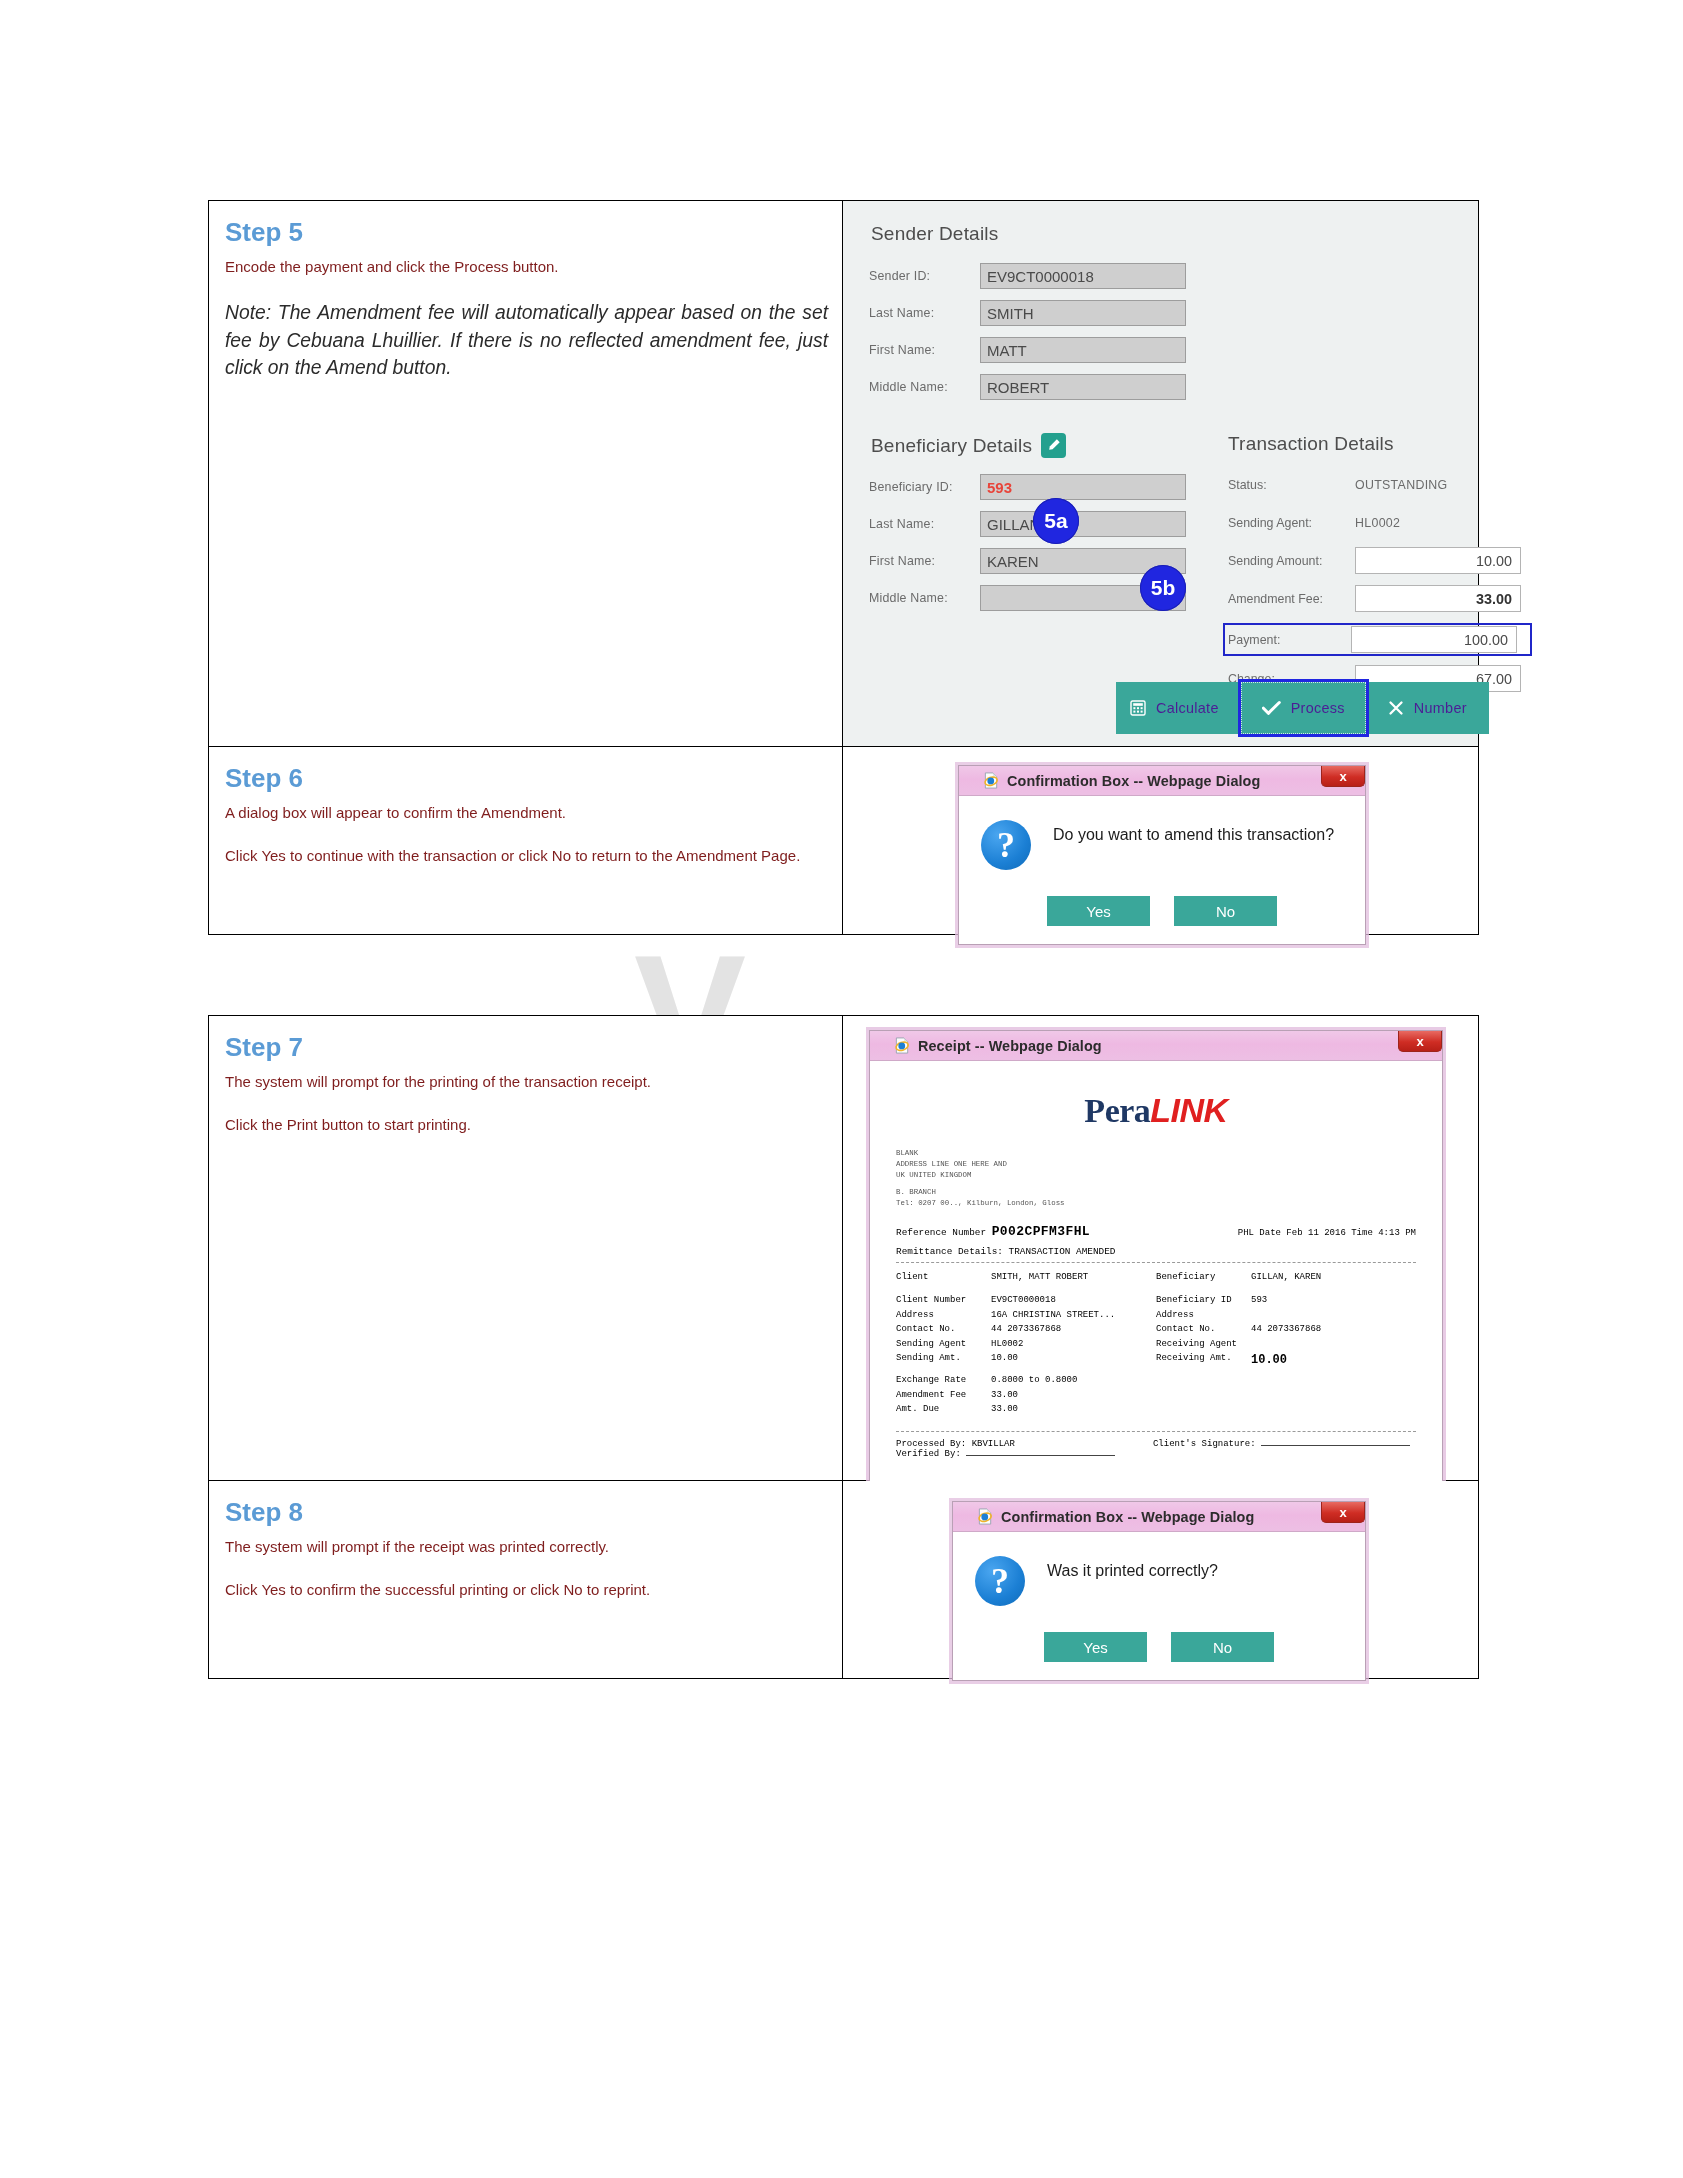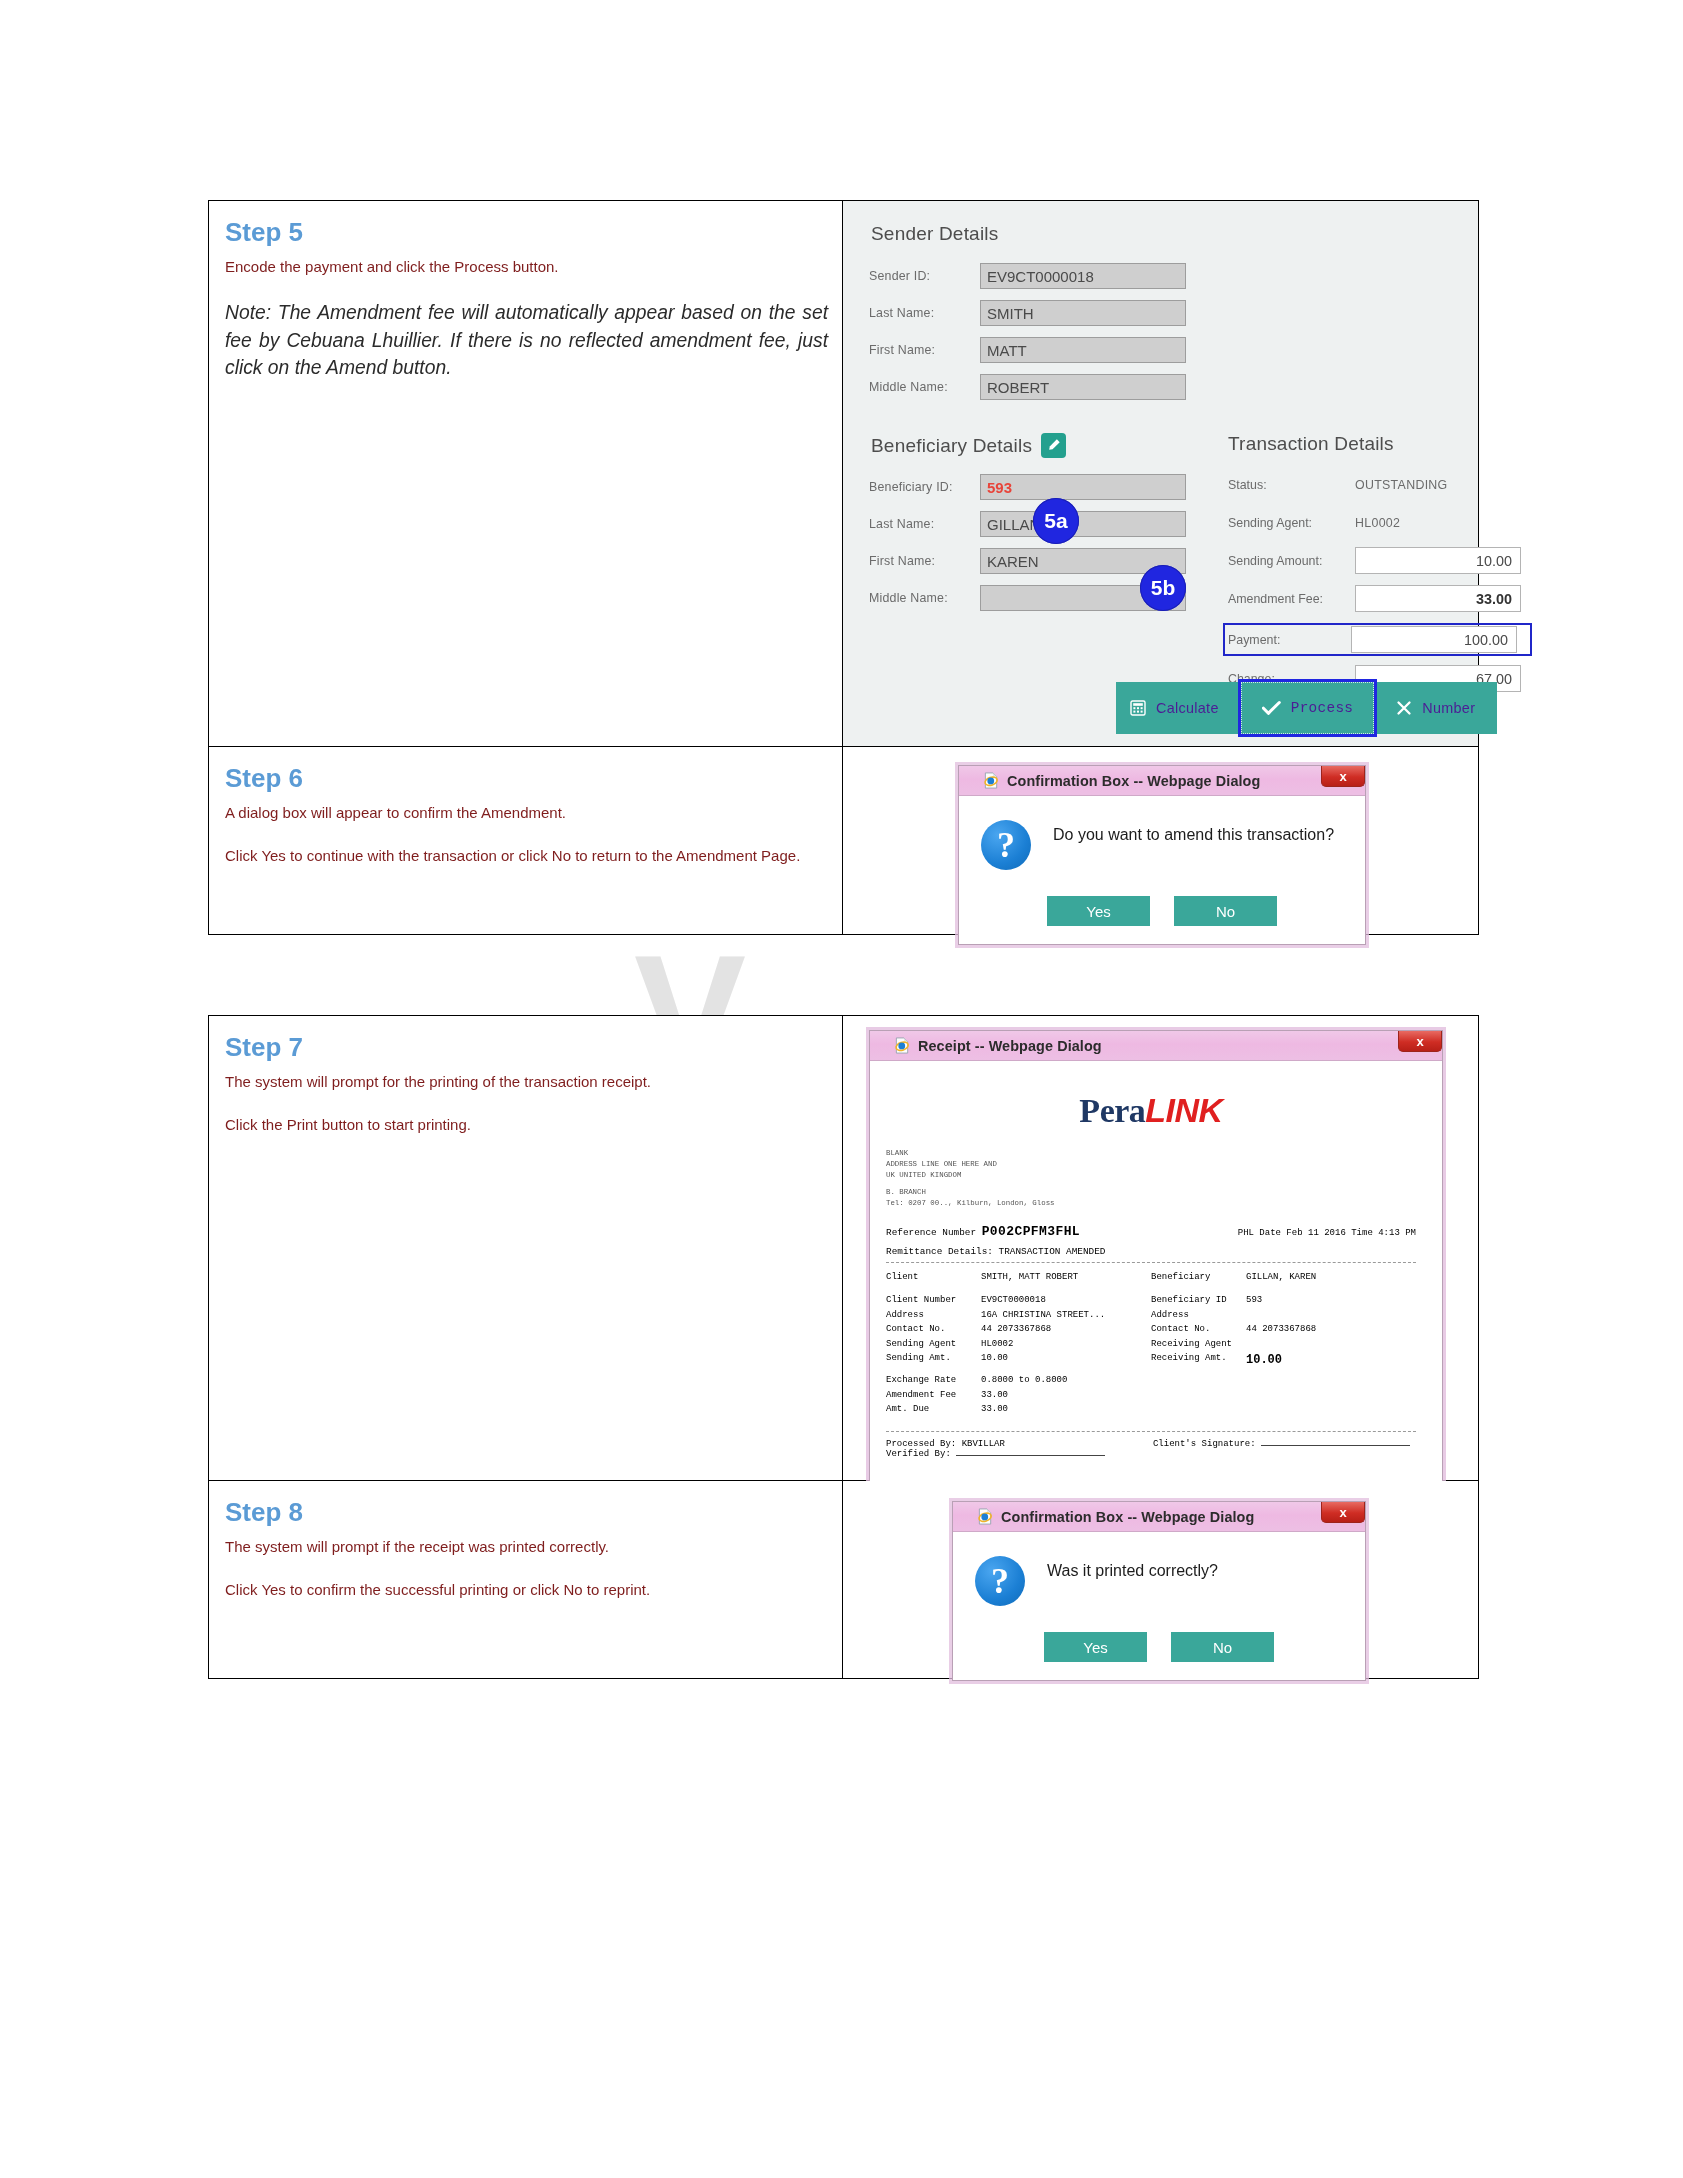--- a/index.html
+++ b/index.html
@@ -179,21 +179,20 @@
     font-family:"Liberation Sans", sans-serif;
     letter-spacing:0.3px;
   }
   .tbtn.first{ padding-left:14px; }
   .tbtn.focused{
     outline:3px solid #2026e0;
     outline-offset:0px;
     border:1px dotted #cfe9e6;
     position:relative; z-index:5;
     padding:12px 20px;
-    font-family:Liberation Mono, monospace;
   }
   .ico{ display:inline-flex; align-items:center; }
 
   
   .win-dialog{
     position:absolute;
     background:#fdfdfd;
     border:1px solid #b9a0b5;
     box-shadow:0 0 0 3px rgba(226,190,222,.75);
   }
@@ -244,21 +243,21 @@
 
   
   .receipt-dialog{
     position:absolute;
     background:#fff;
     border:1px solid #b9a0b5;
     box-shadow:0 0 0 3px rgba(226,190,222,.8);
   }
   .receipt-body{
     background:#fff;
-    padding:16px 26px 22px 16px;
+    padding:16px 26px 22px 26px;
     font-family:"Liberation Mono", monospace;
   }
   .logo-wrap{ text-align:center; margin:14px 0 18px 0; }
   .logo{
     display:inline-block;
     font-family:"Liberation Serif", serif;
     font-size:34px; font-weight:700; letter-spacing:-0.5px;
   }
   .logo .pera{ color:#1f3864; }
   .logo .link{ color:#e02020; font-family:"Liberation Sans", sans-serif; font-style:italic; }

